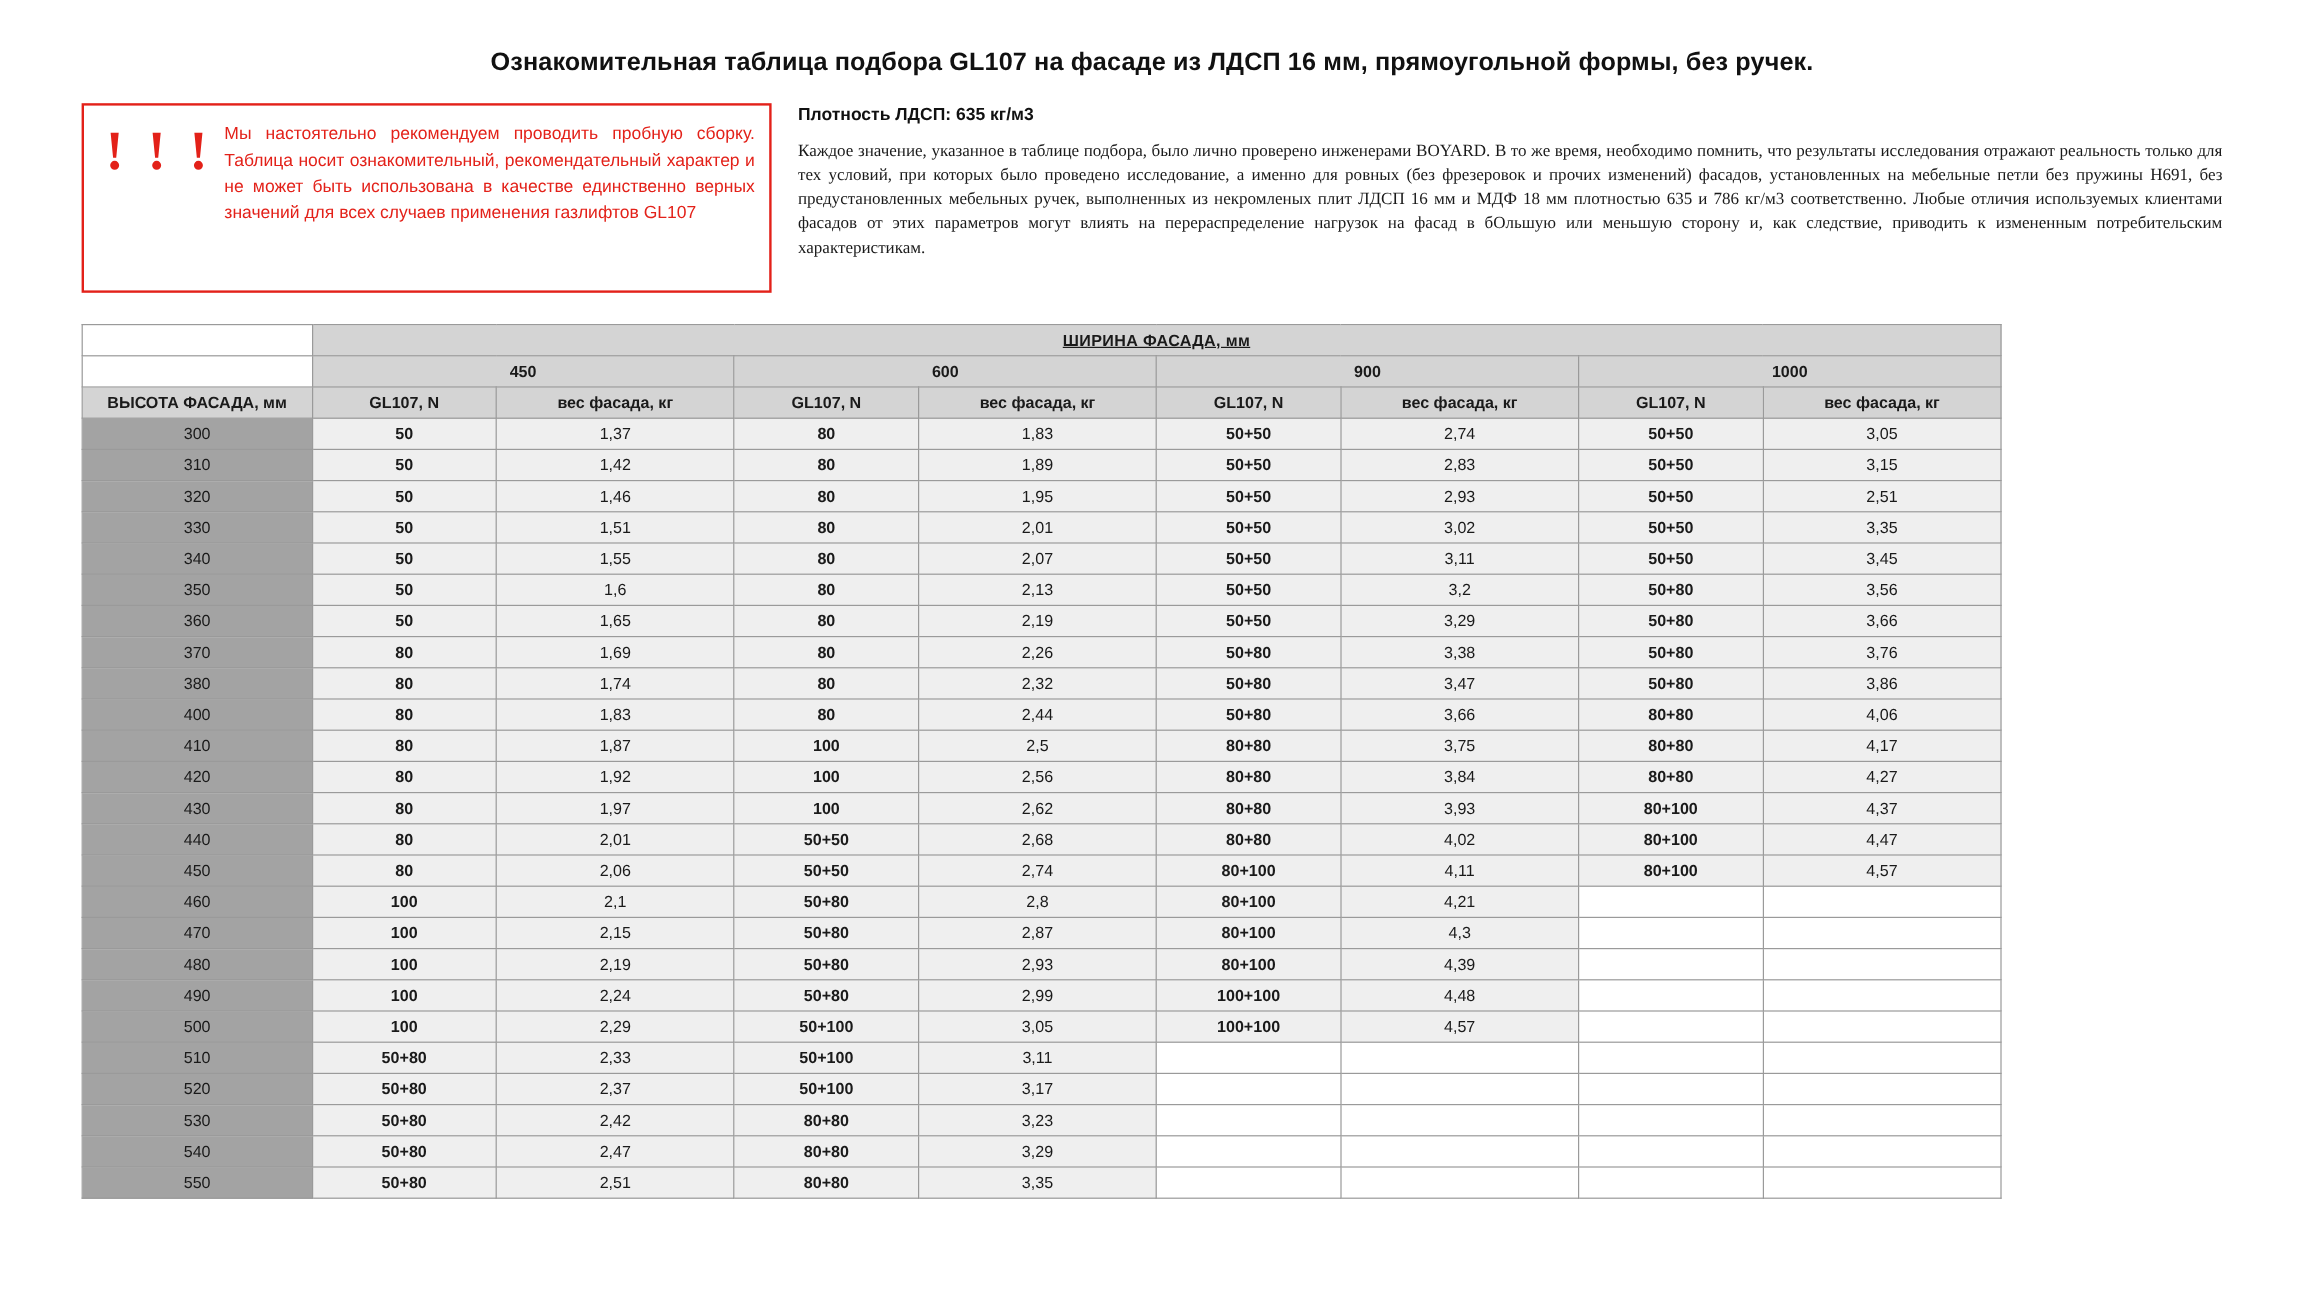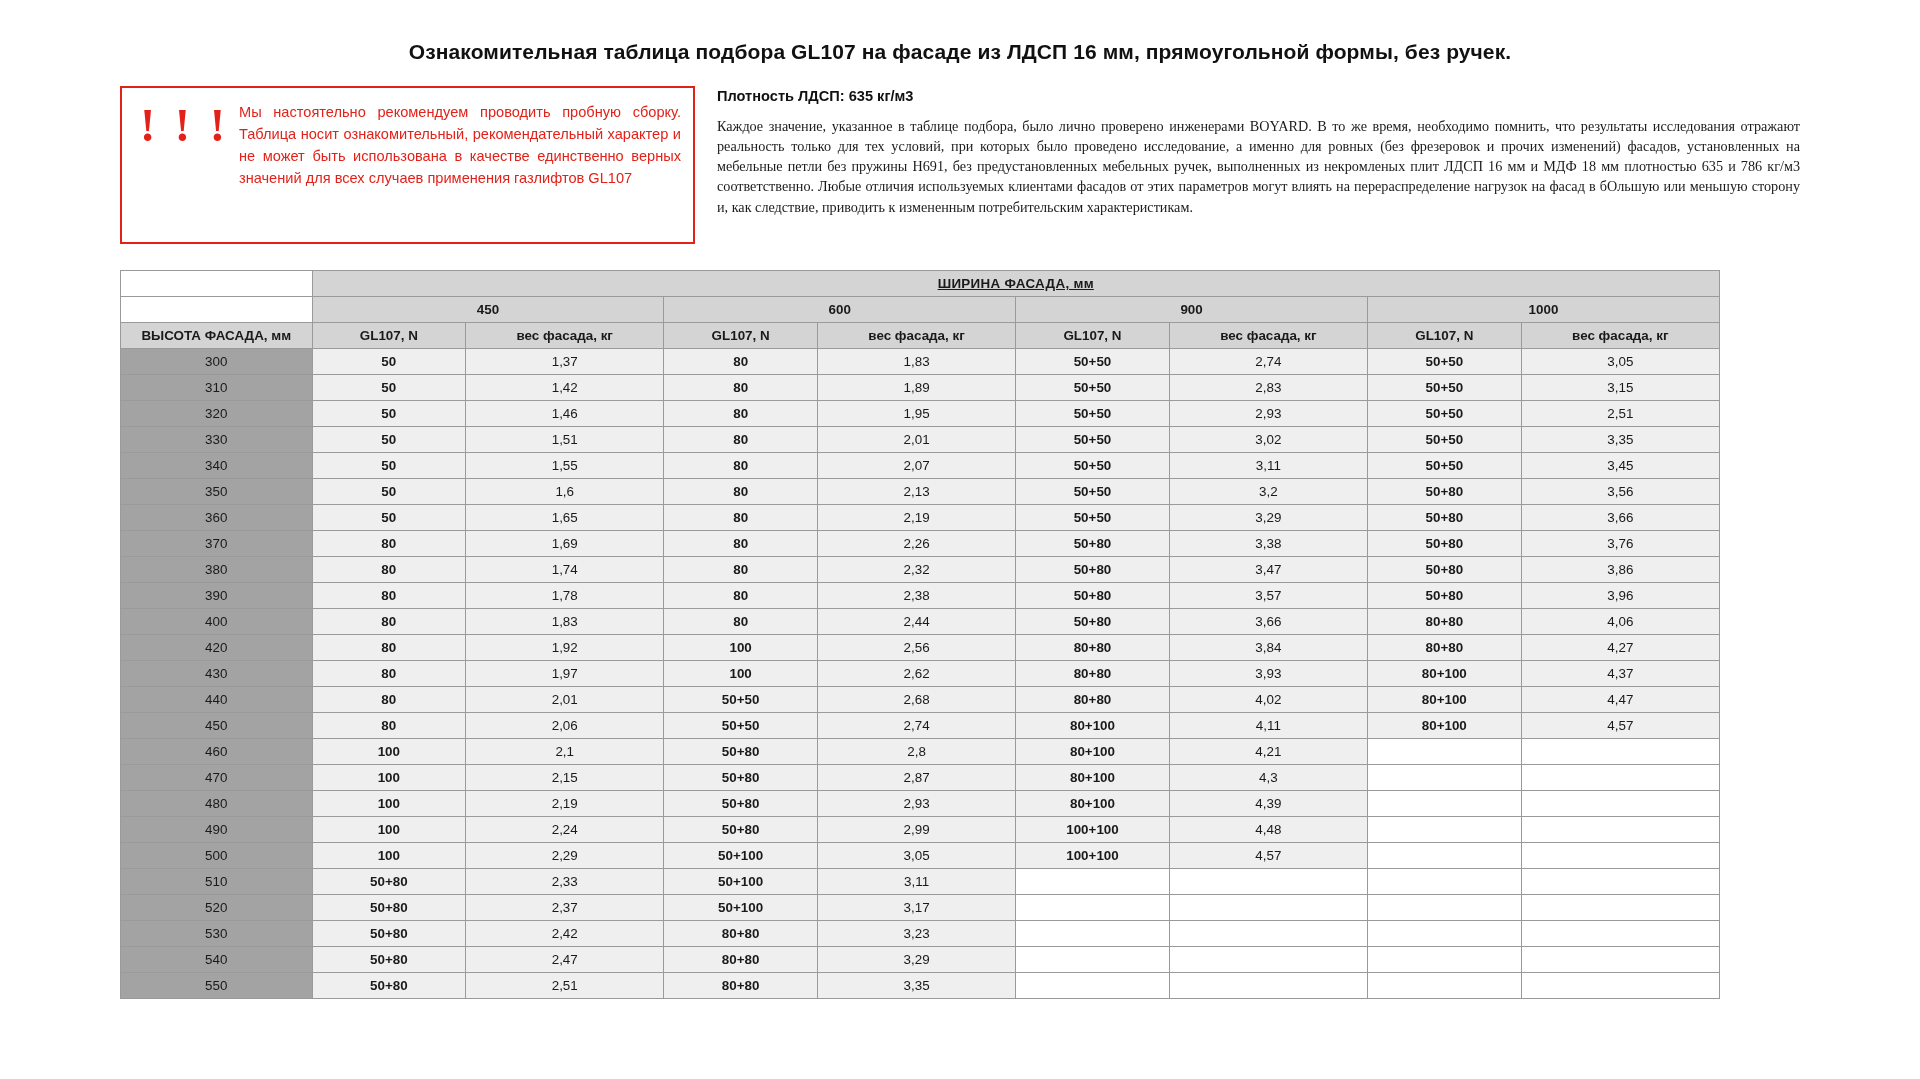--- a/index.html
+++ b/index.html
@@ -12,21 +12,21 @@
     height: 1079px;
     font-family: "Liberation Sans", sans-serif;
     color: #1a1a1a;
     overflow: hidden;
   }
   .page {
     position: relative;
     width: 1920px;
     height: 906px;
     box-sizing: border-box;
-    padding: 0 120px;
+    padding: 0 68px;
   }
   .doc-title {
     text-align: center;
     font-size: 21px;
     font-weight: bold;
     color: #111;
     padding-top: 40px;
     padding-bottom: 22px;
     letter-spacing: 0.1px;
   }
@@ -294,40 +294,40 @@
           <td class="n-cell">80</td>
           <td class="w-cell">1,74</td>
           <td class="n-cell">80</td>
           <td class="w-cell">2,32</td>
           <td class="n-cell">50+80</td>
           <td class="w-cell">3,47</td>
           <td class="n-cell">50+80</td>
           <td class="w-cell">3,86</td>
         </tr>
         <tr>
-          <td class="h-cell">390</td>
-          <td class="n-cell">80</td>
-          <td class="w-cell">1,78</td>
-          <td class="n-cell">80</td>
-          <td class="w-cell">2,38</td>
-          <td class="n-cell">50+80</td>
-          <td class="w-cell">3,57</td>
-          <td class="n-cell">50+80</td>
-          <td class="w-cell">3,96</td>
-        </tr>
-        <tr>
           <td class="h-cell">400</td>
           <td class="n-cell">80</td>
           <td class="w-cell">1,83</td>
           <td class="n-cell">80</td>
           <td class="w-cell">2,44</td>
           <td class="n-cell">50+80</td>
           <td class="w-cell">3,66</td>
           <td class="n-cell">80+80</td>
           <td class="w-cell">4,06</td>
+        </tr>
+        <tr>
+          <td class="h-cell">410</td>
+          <td class="n-cell">80</td>
+          <td class="w-cell">1,87</td>
+          <td class="n-cell">100</td>
+          <td class="w-cell">2,5</td>
+          <td class="n-cell">80+80</td>
+          <td class="w-cell">3,75</td>
+          <td class="n-cell">80+80</td>
+          <td class="w-cell">4,17</td>
         </tr>
         <tr>
           <td class="h-cell">420</td>
           <td class="n-cell">80</td>
           <td class="w-cell">1,92</td>
           <td class="n-cell">100</td>
           <td class="w-cell">2,56</td>
           <td class="n-cell">80+80</td>
           <td class="w-cell">3,84</td>
           <td class="n-cell">80+80</td>

